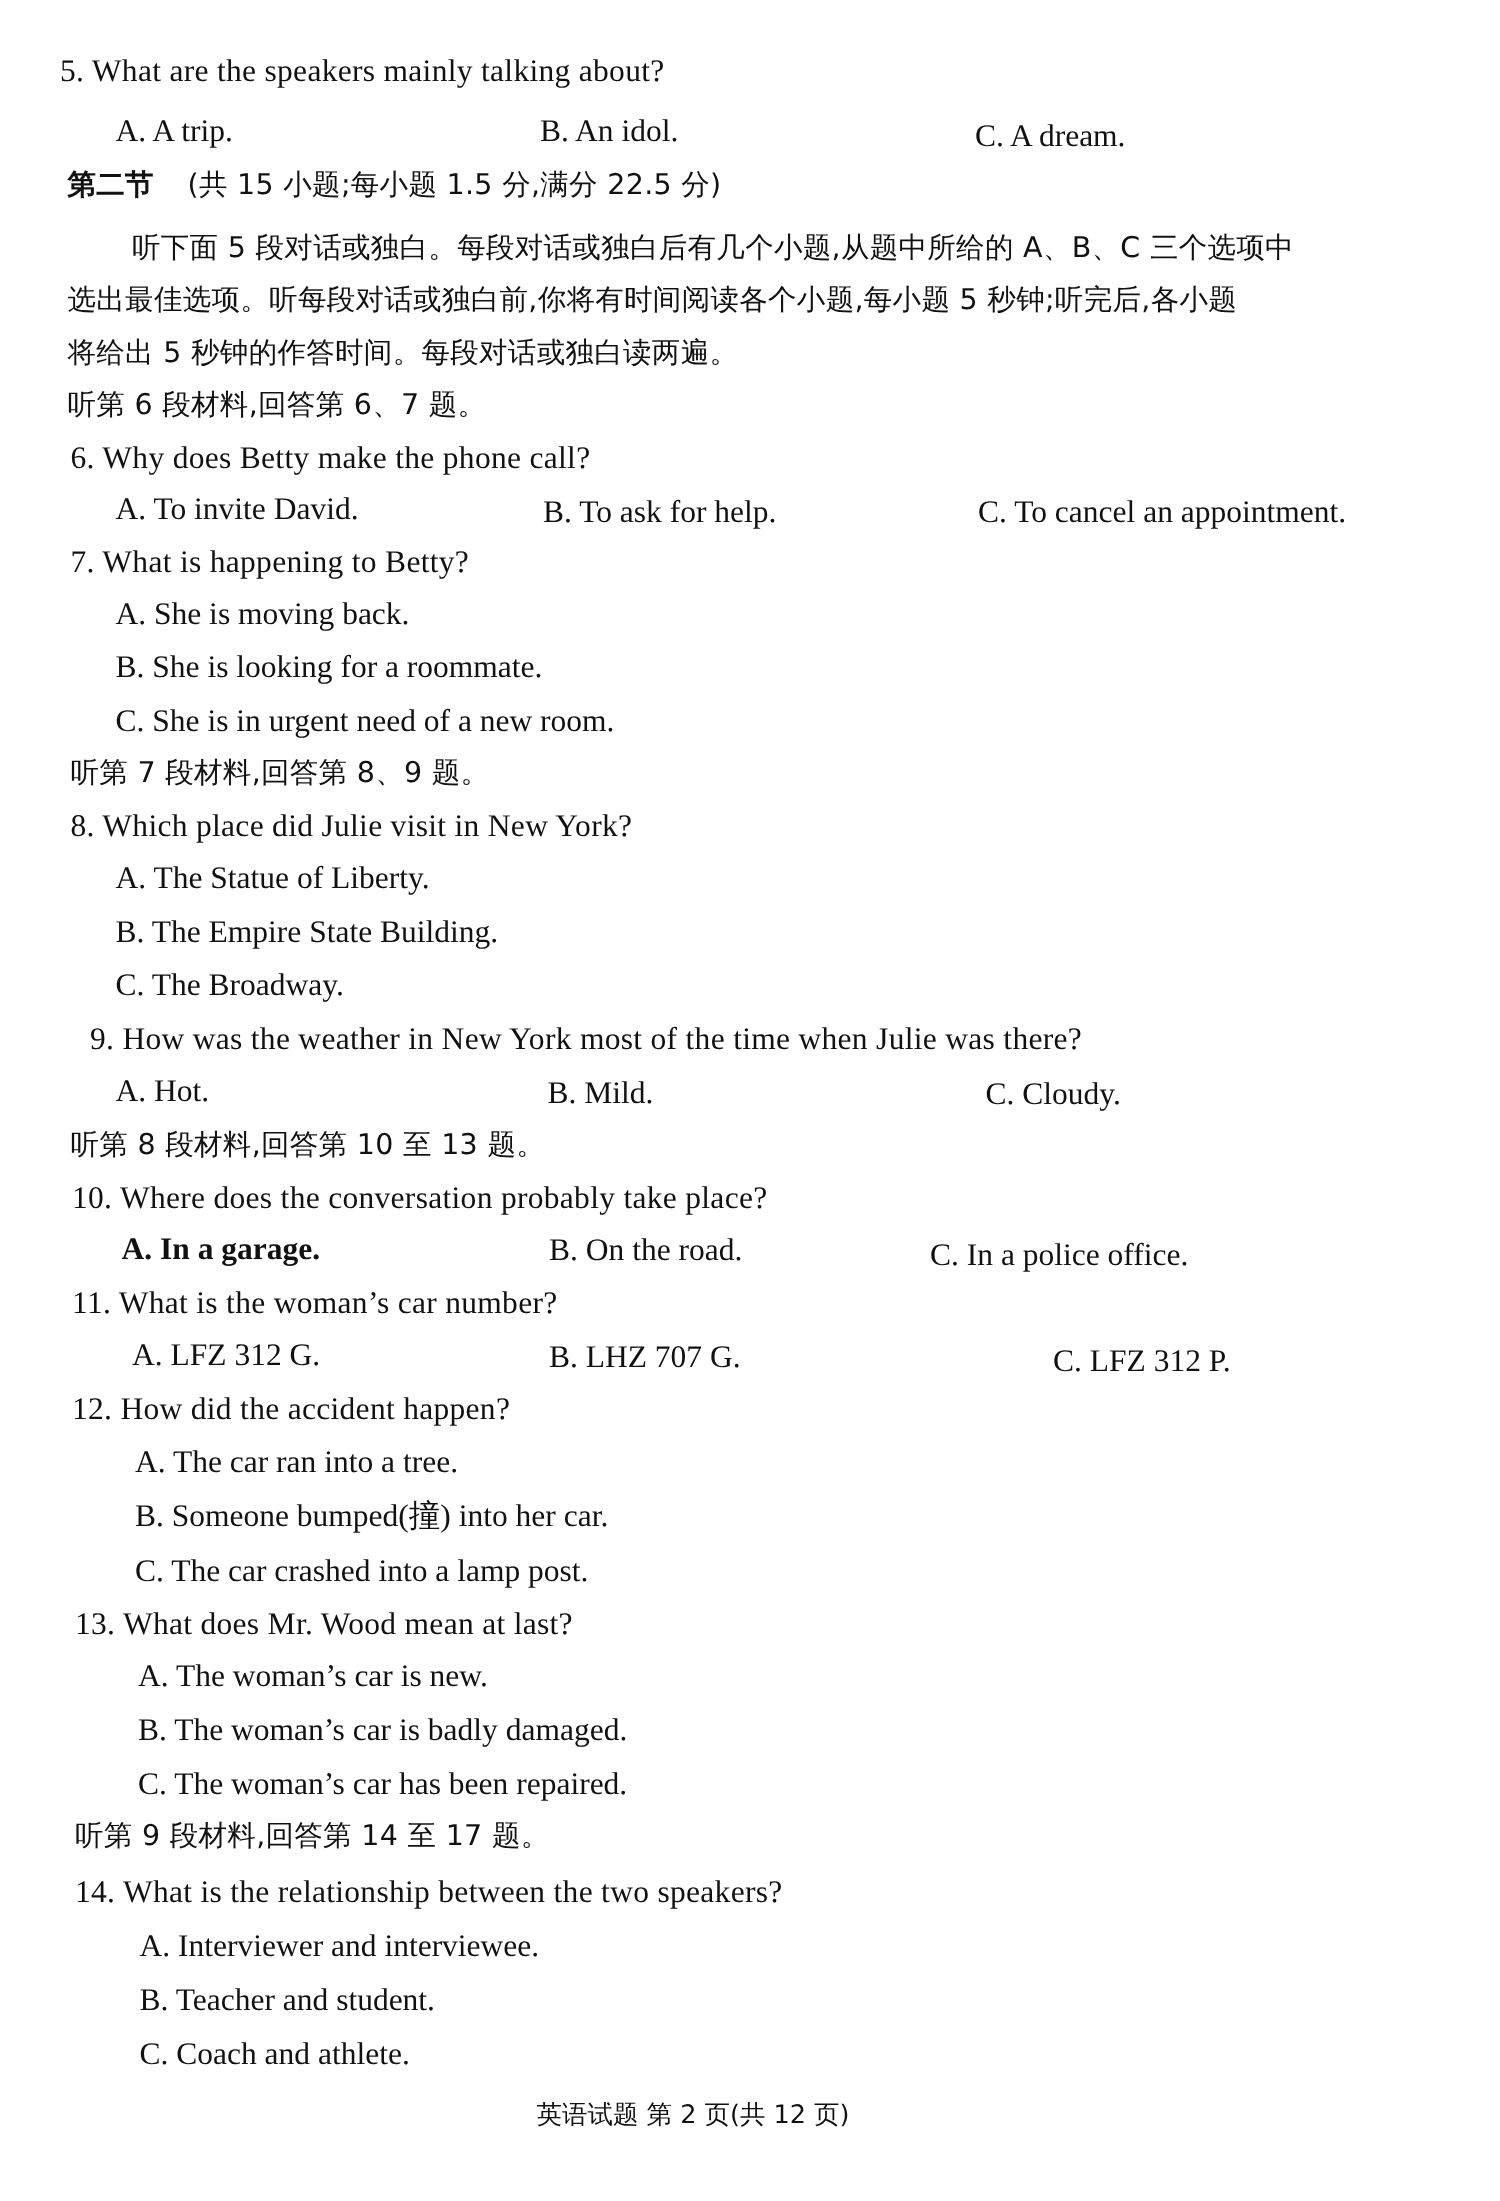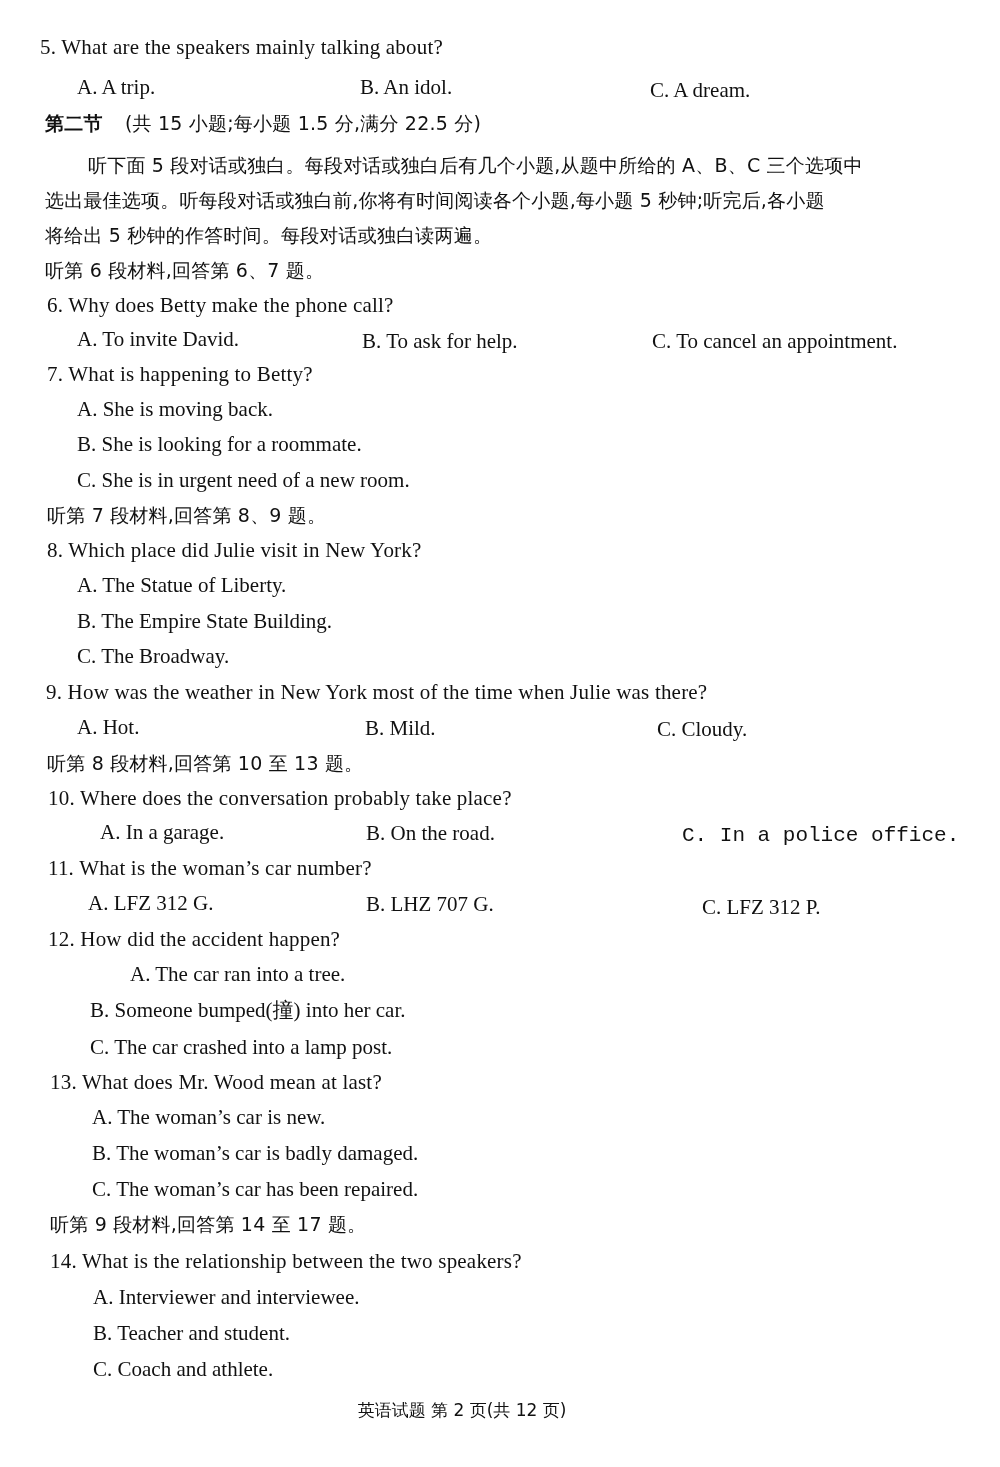--- a/index.html
+++ b/index.html
@@ -45,39 +45,39 @@
 <div class="opt" style="left:77px; top:431px;">B. She is looking for a roommate.</div>
 <div class="opt" style="left:77px; top:467px;">C. She is in urgent need of a new room.</div>
 
 <div class="line cn" style="left:47px; top:502px;">听第 7 段材料,回答第 8、9 题。</div>
 
 <div class="line" style="left:47px; top:537px;">8. Which place did Julie visit in New York?</div>
 <div class="opt" style="left:77px; top:572px;">A. The Statue of Liberty.</div>
 <div class="opt" style="left:77px; top:608px;">B. The Empire State Building.</div>
 <div class="opt" style="left:77px; top:643px;">C. The Broadway.</div>
 
-<div class="line" style="left:46px; top:679px;">9. How was the weather in New York most of the time when Julie was there?</div>
+<div class="line" style="left:60px; top:679px;">9. How was the weather in New York most of the time when Julie was there?</div>
 <div class="opt" style="left:77px; top:714px;">A. Hot.</div>
 <div class="opt" style="left:365px; top:715px;">B. Mild.</div>
 <div class="opt" style="left:657px; top:716px;">C. Cloudy.</div>
 
 <div class="line cn" style="left:47px; top:750px;">听第 8 段材料,回答第 10 至 13 题。</div>
 
 <div class="line" style="left:48px; top:785px;">10. Where does the conversation probably take place?</div>
-<div class="opt" style="left:100px; top:819px;">A. In a garage.</div>
+<div class="opt" style="left:81px; top:819px;font-weight:bold;">A. In a garage.</div>
 <div class="opt" style="left:366px; top:820px;">B. On the road.</div>
-<div class="opt" style="left:682px; top:823px;font-family:Liberation Mono, monospace;">C. In a police office.</div>
+<div class="opt" style="left:620px; top:823px;">C. In a police office.</div>
 
 <div class="line" style="left:48px; top:855px;">11. What is the woman’s car number?</div>
 <div class="opt" style="left:88px; top:890px;">A. LFZ 312 G.</div>
 <div class="opt" style="left:366px; top:891px;">B. LHZ 707 G.</div>
 <div class="opt" style="left:660px; top:894px;margin-left:42px;">C. LFZ 312 P.</div>
 
 <div class="line" style="left:48px; top:926px;">12. How did the accident happen?</div>
-<div class="opt" style="left:90px; top:961px;margin-left:40px;">A. The car ran into a tree.</div>
+<div class="opt" style="left:90px; top:961px;">A. The car ran into a tree.</div>
 <div class="opt" style="left:90px; top:997px;">B. Someone bumped(撞) into her car.</div>
 <div class="opt" style="left:90px; top:1034px;">C. The car crashed into a lamp post.</div>
 
 <div class="line" style="left:50px; top:1069px;">13. What does Mr. Wood mean at last?</div>
 <div class="opt" style="left:92px; top:1104px;">A. The woman’s car is new.</div>
 <div class="opt" style="left:92px; top:1140px;">B. The woman’s car is badly damaged.</div>
 <div class="opt" style="left:92px; top:1176px;">C. The woman’s car has been repaired.</div>
 
 <div class="line cn" style="left:50px; top:1211px;">听第 9 段材料,回答第 14 至 17 题。</div>
 

